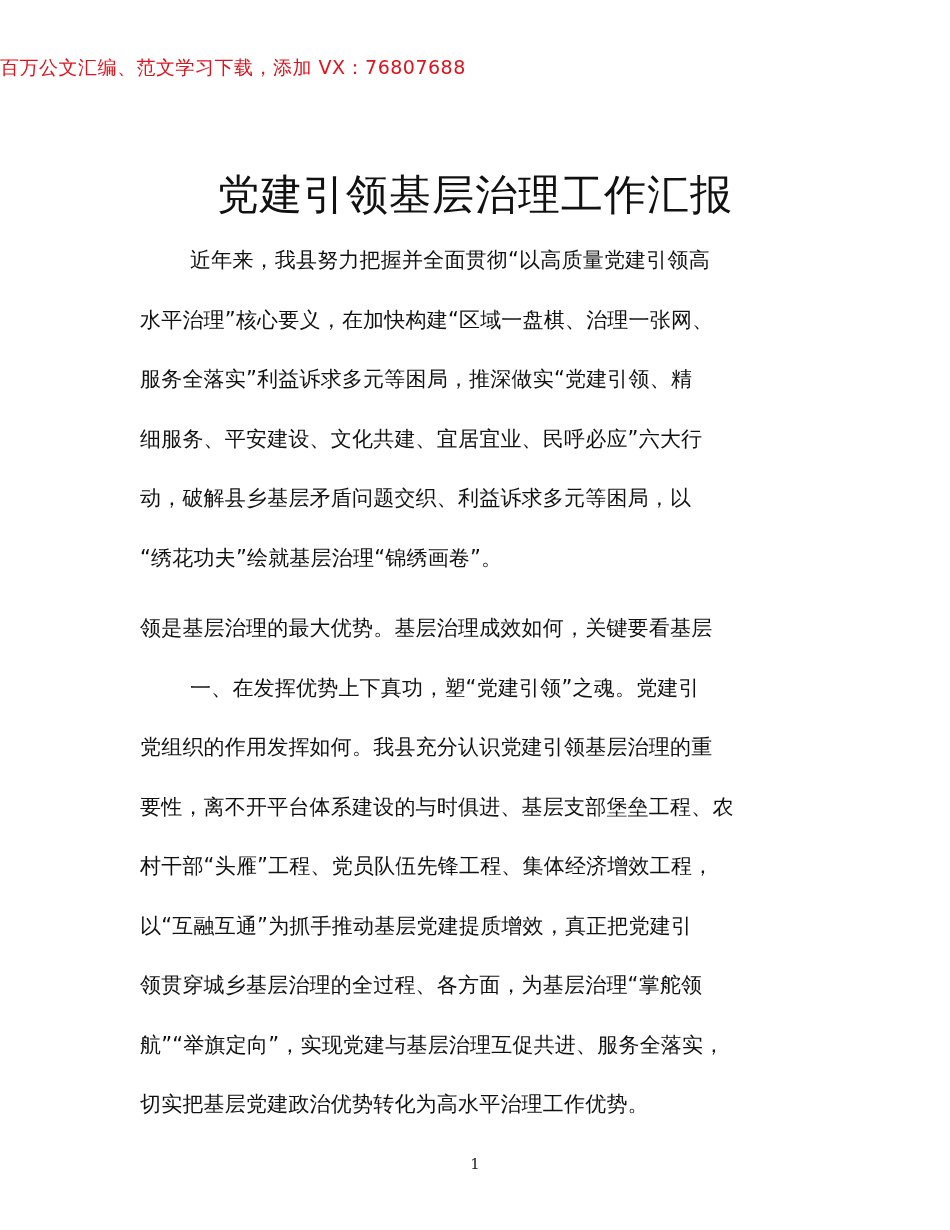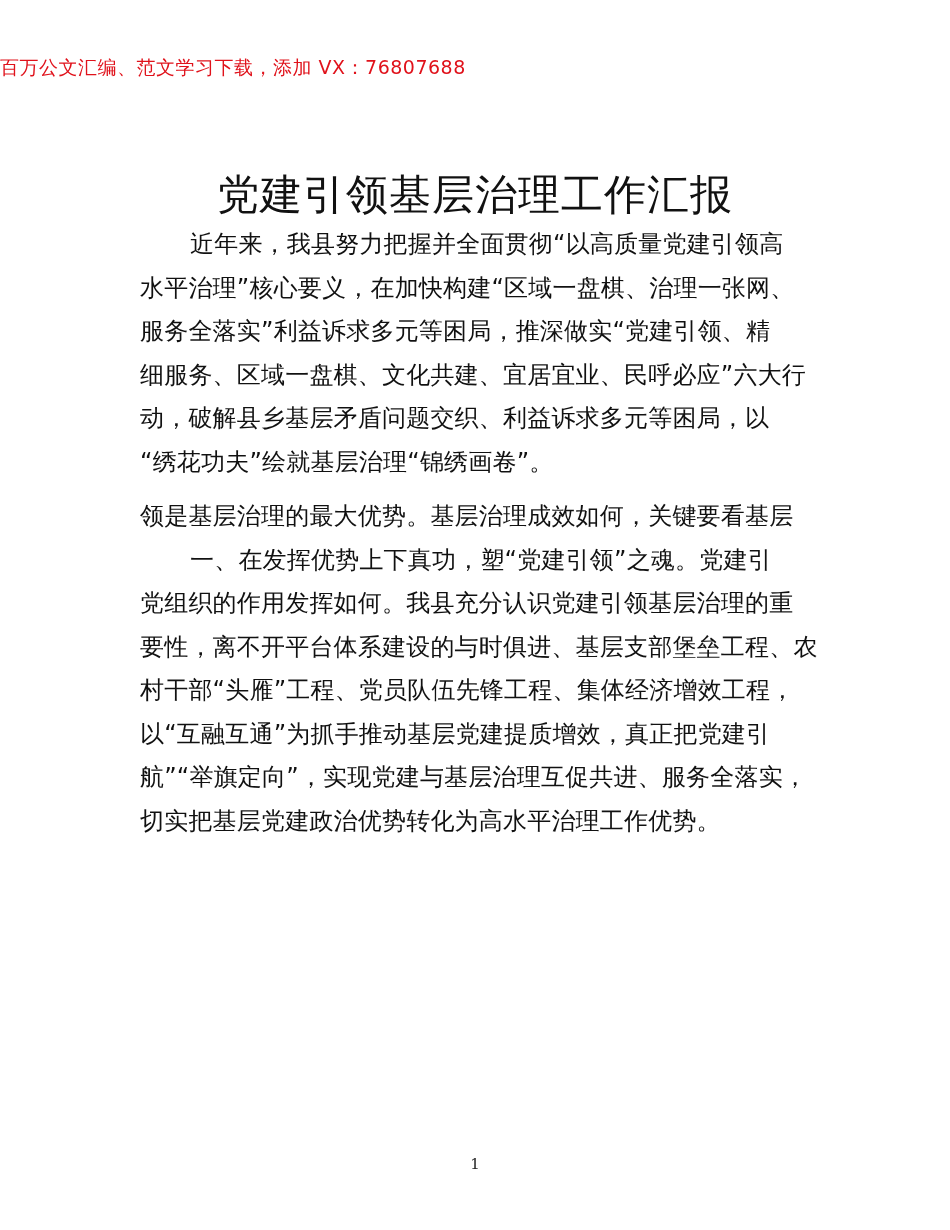--- a/index.html
+++ b/index.html
@@ -1,47 +1,48 @@
 <!DOCTYPE html>
 <html><head>
   <meta charset="utf-8">
   <style>
     html, body { margin: 0; padding: 0; background: #ffffff; }
     body { width: 950px; height: 1230px; position: relative; overflow: hidden; font-family: "DejaVu Sans", sans-serif; color: #111; }
     .header-note { position: absolute; top: 55px; left: 0; width: 950px; text-align: left; color: #e0121b; font-size: 19px; letter-spacing: 0.5px; }
     .doc-title { position: absolute; top: 167px; left: 0; width: 950px; text-align: center; font-size: 42px; letter-spacing: 1px; color: #111; }
     .body { position: absolute; top: 223px; left: 140px; width: 694px; }
-    .line { height: 43.5px; line-height: 43.5px; font-size: 24px; white-space: nowrap; letter-spacing: 0.2px; }
+    .line { height: 43.5px; line-height: 43.5px; font-size: 21px; white-space: nowrap; letter-spacing: 0.2px; margin-top: 16px; }
     .indent { padding-left: 50px; }
     .gap { height: 11px; }
     .page-num { position: absolute; top: 1155px; left: 0; width: 950px; text-align: center; font-family: "DejaVu Serif", serif; font-size: 15px; color: #222; }
   </style>
 </head>
 <body>
 
 <div class="header-note">百万公文汇编、范文学习下载，添加 VX：76807688</div>
 
 <div class="doc-title">党建引领基层治理工作汇报</div>
 
 <div class="body">
   <div>
     <div class="line indent">近年来，我县努力把握并全面贯彻“以高质量党建引领高</div>
     <div class="line">水平治理”核心要义，在加快构建“区域一盘棋、治理一张网、</div>
     <div class="line">服务全落实”利益诉求多元等困局，推深做实“党建引领、精</div>
-    <div class="line">细服务、区域一盘棋、文化共建、宜居宜业、民呼必应”六大行</div>
+    <div class="line">细服务、平安建设、文化共建、宜居宜业、民呼必应”六大行</div>
     <div class="line">动，破解县乡基层矛盾问题交织、利益诉求多元等困局，以</div>
     <div class="line">“绣花功夫”绘就基层治理“锦绣画卷”。</div>
   </div>
   <div class="gap"></div>
   <div>
     <div class="line">领是基层治理的最大优势。基层治理成效如何，关键要看基层</div>
     <div class="line indent">一、在发挥优势上下真功，塑“党建引领”之魂。党建引</div>
     <div class="line">党组织的作用发挥如何。我县充分认识党建引领基层治理的重</div>
     <div class="line">要性，离不开平台体系建设的与时俱进、基层支部堡垒工程、农</div>
     <div class="line">村干部“头雁”工程、党员队伍先锋工程、集体经济增效工程，</div>
     <div class="line">以“互融互通”为抓手推动基层党建提质增效，真正把党建引</div>
+    <div class="line">领贯穿城乡基层治理的全过程、各方面，为基层治理“掌舵领</div>
     <div class="line">航”“举旗定向”，实现党建与基层治理互促共进、服务全落实，</div>
     <div class="line">切实把基层党建政治优势转化为高水平治理工作优势。</div>
   </div>
   <div class="gap"></div>
 </div>
 
 <div class="page-num">1</div>
 
 </body></html>

